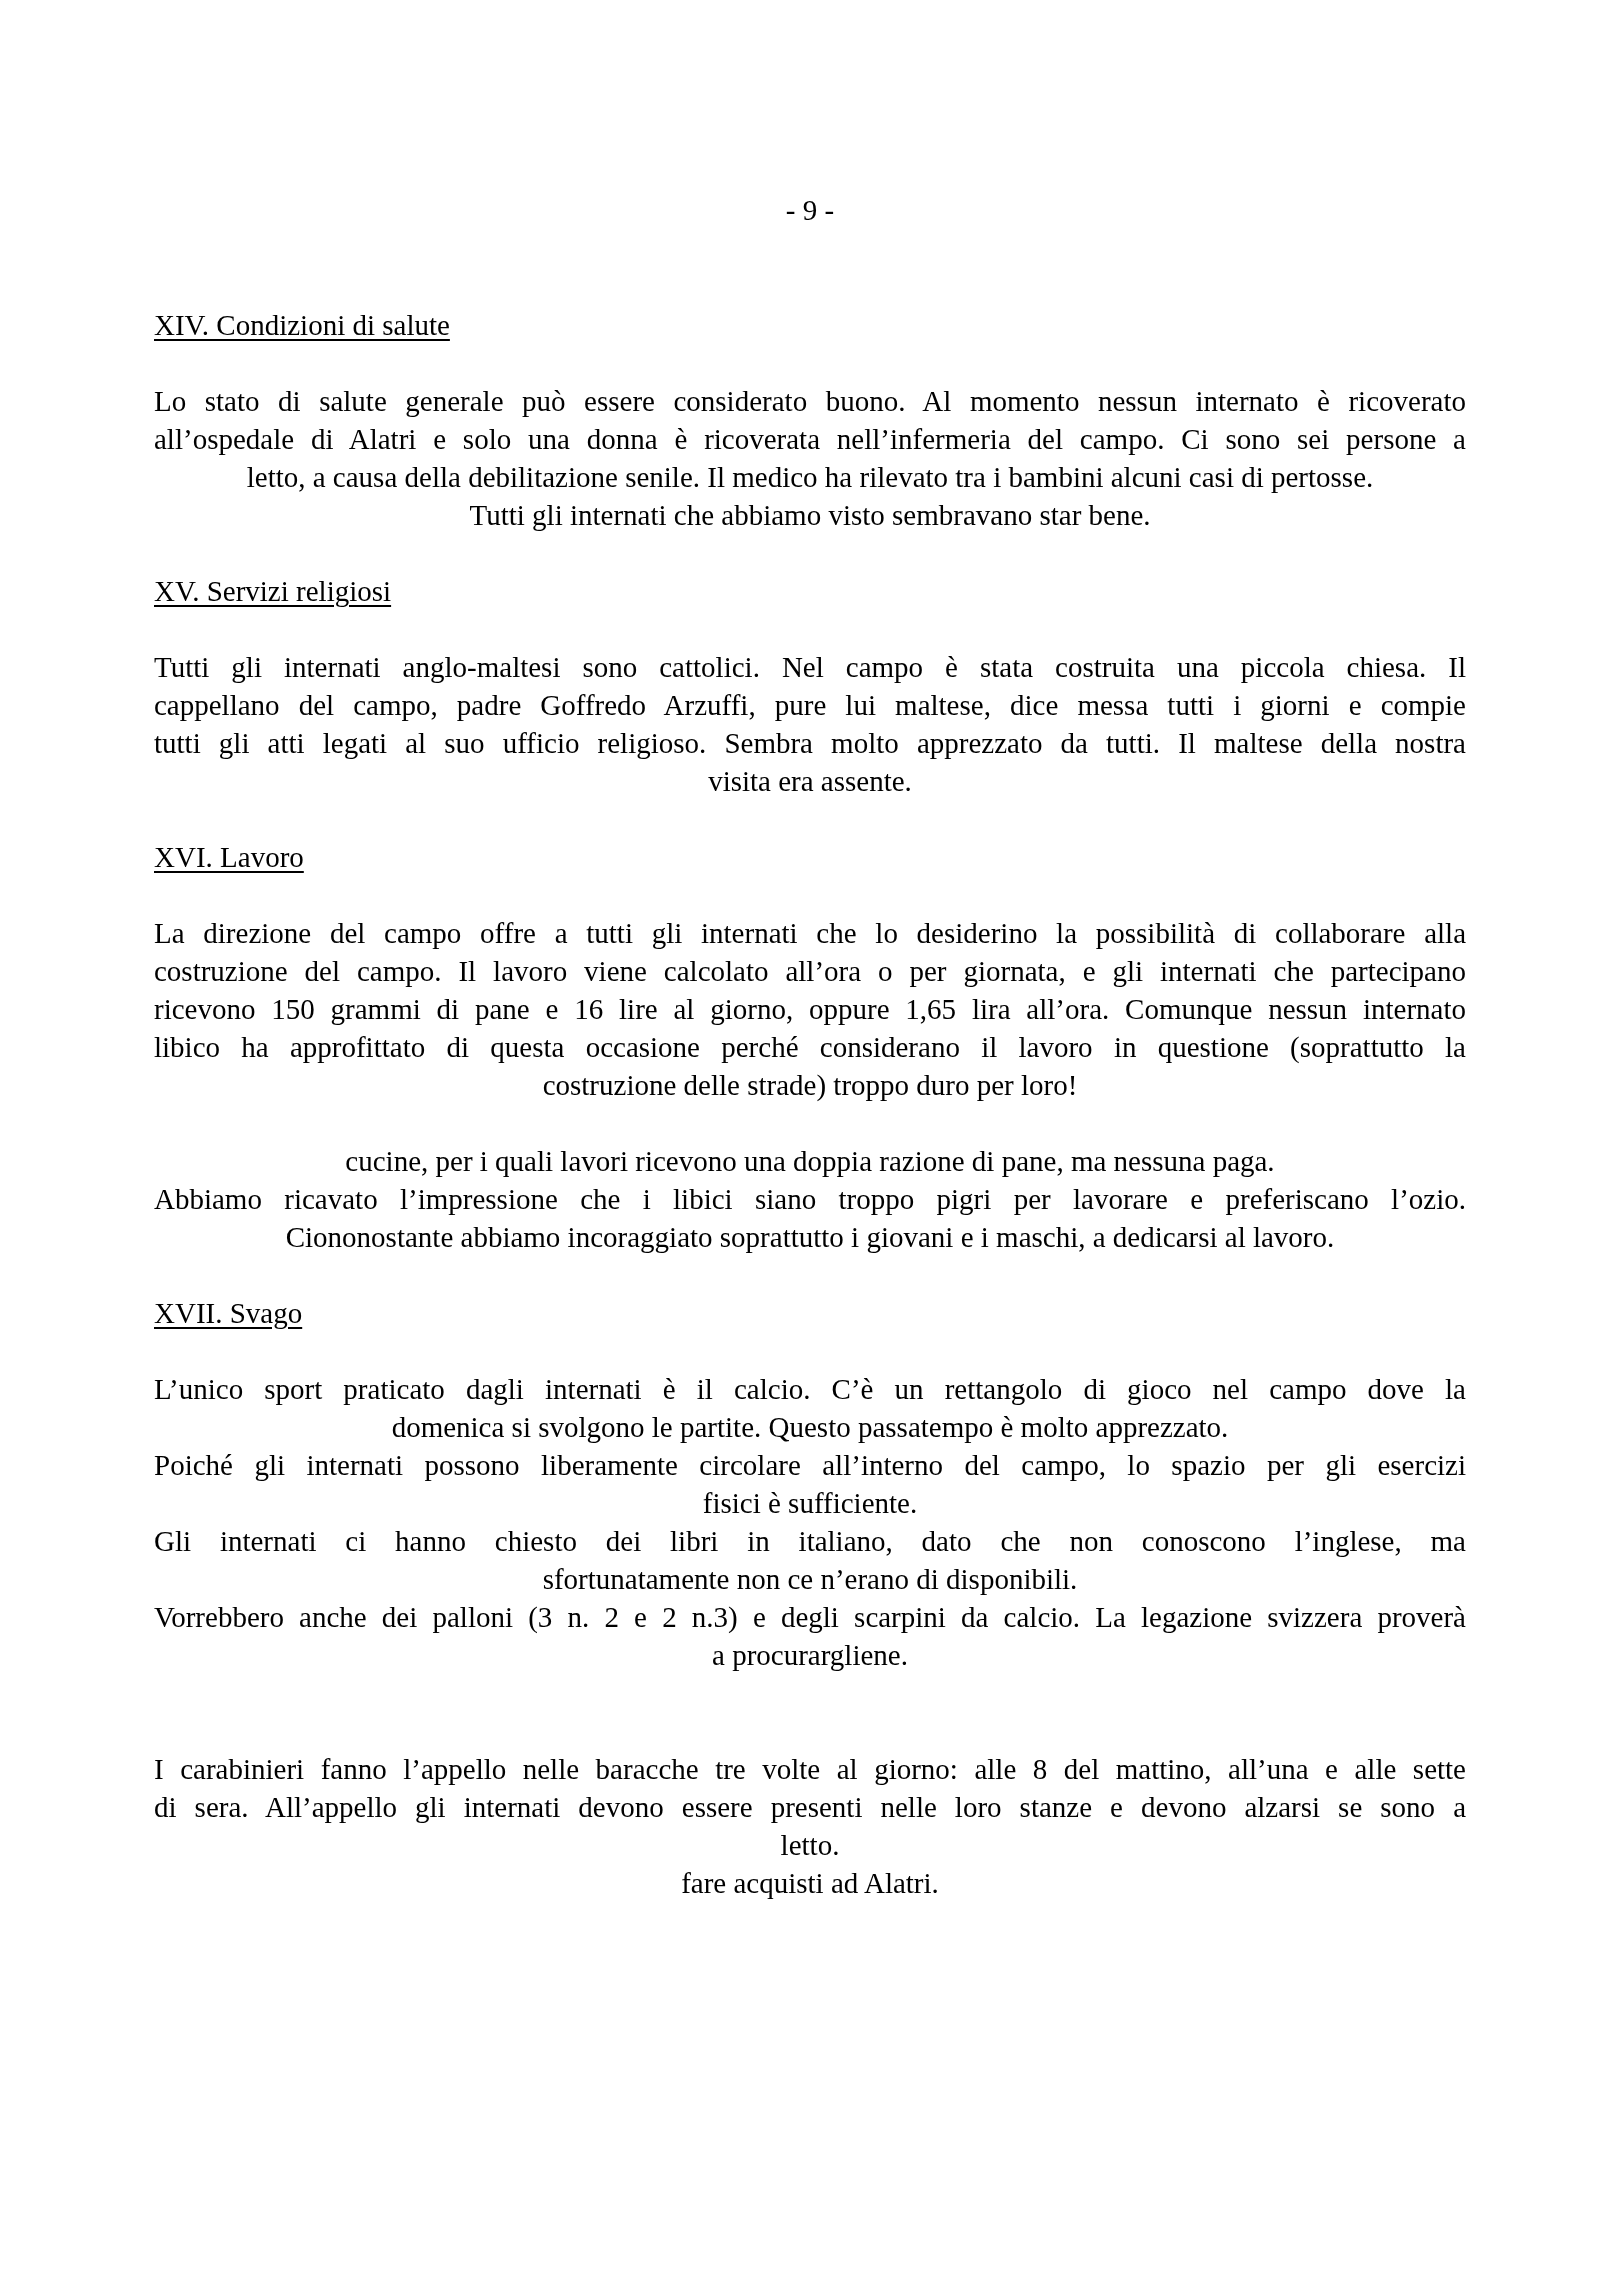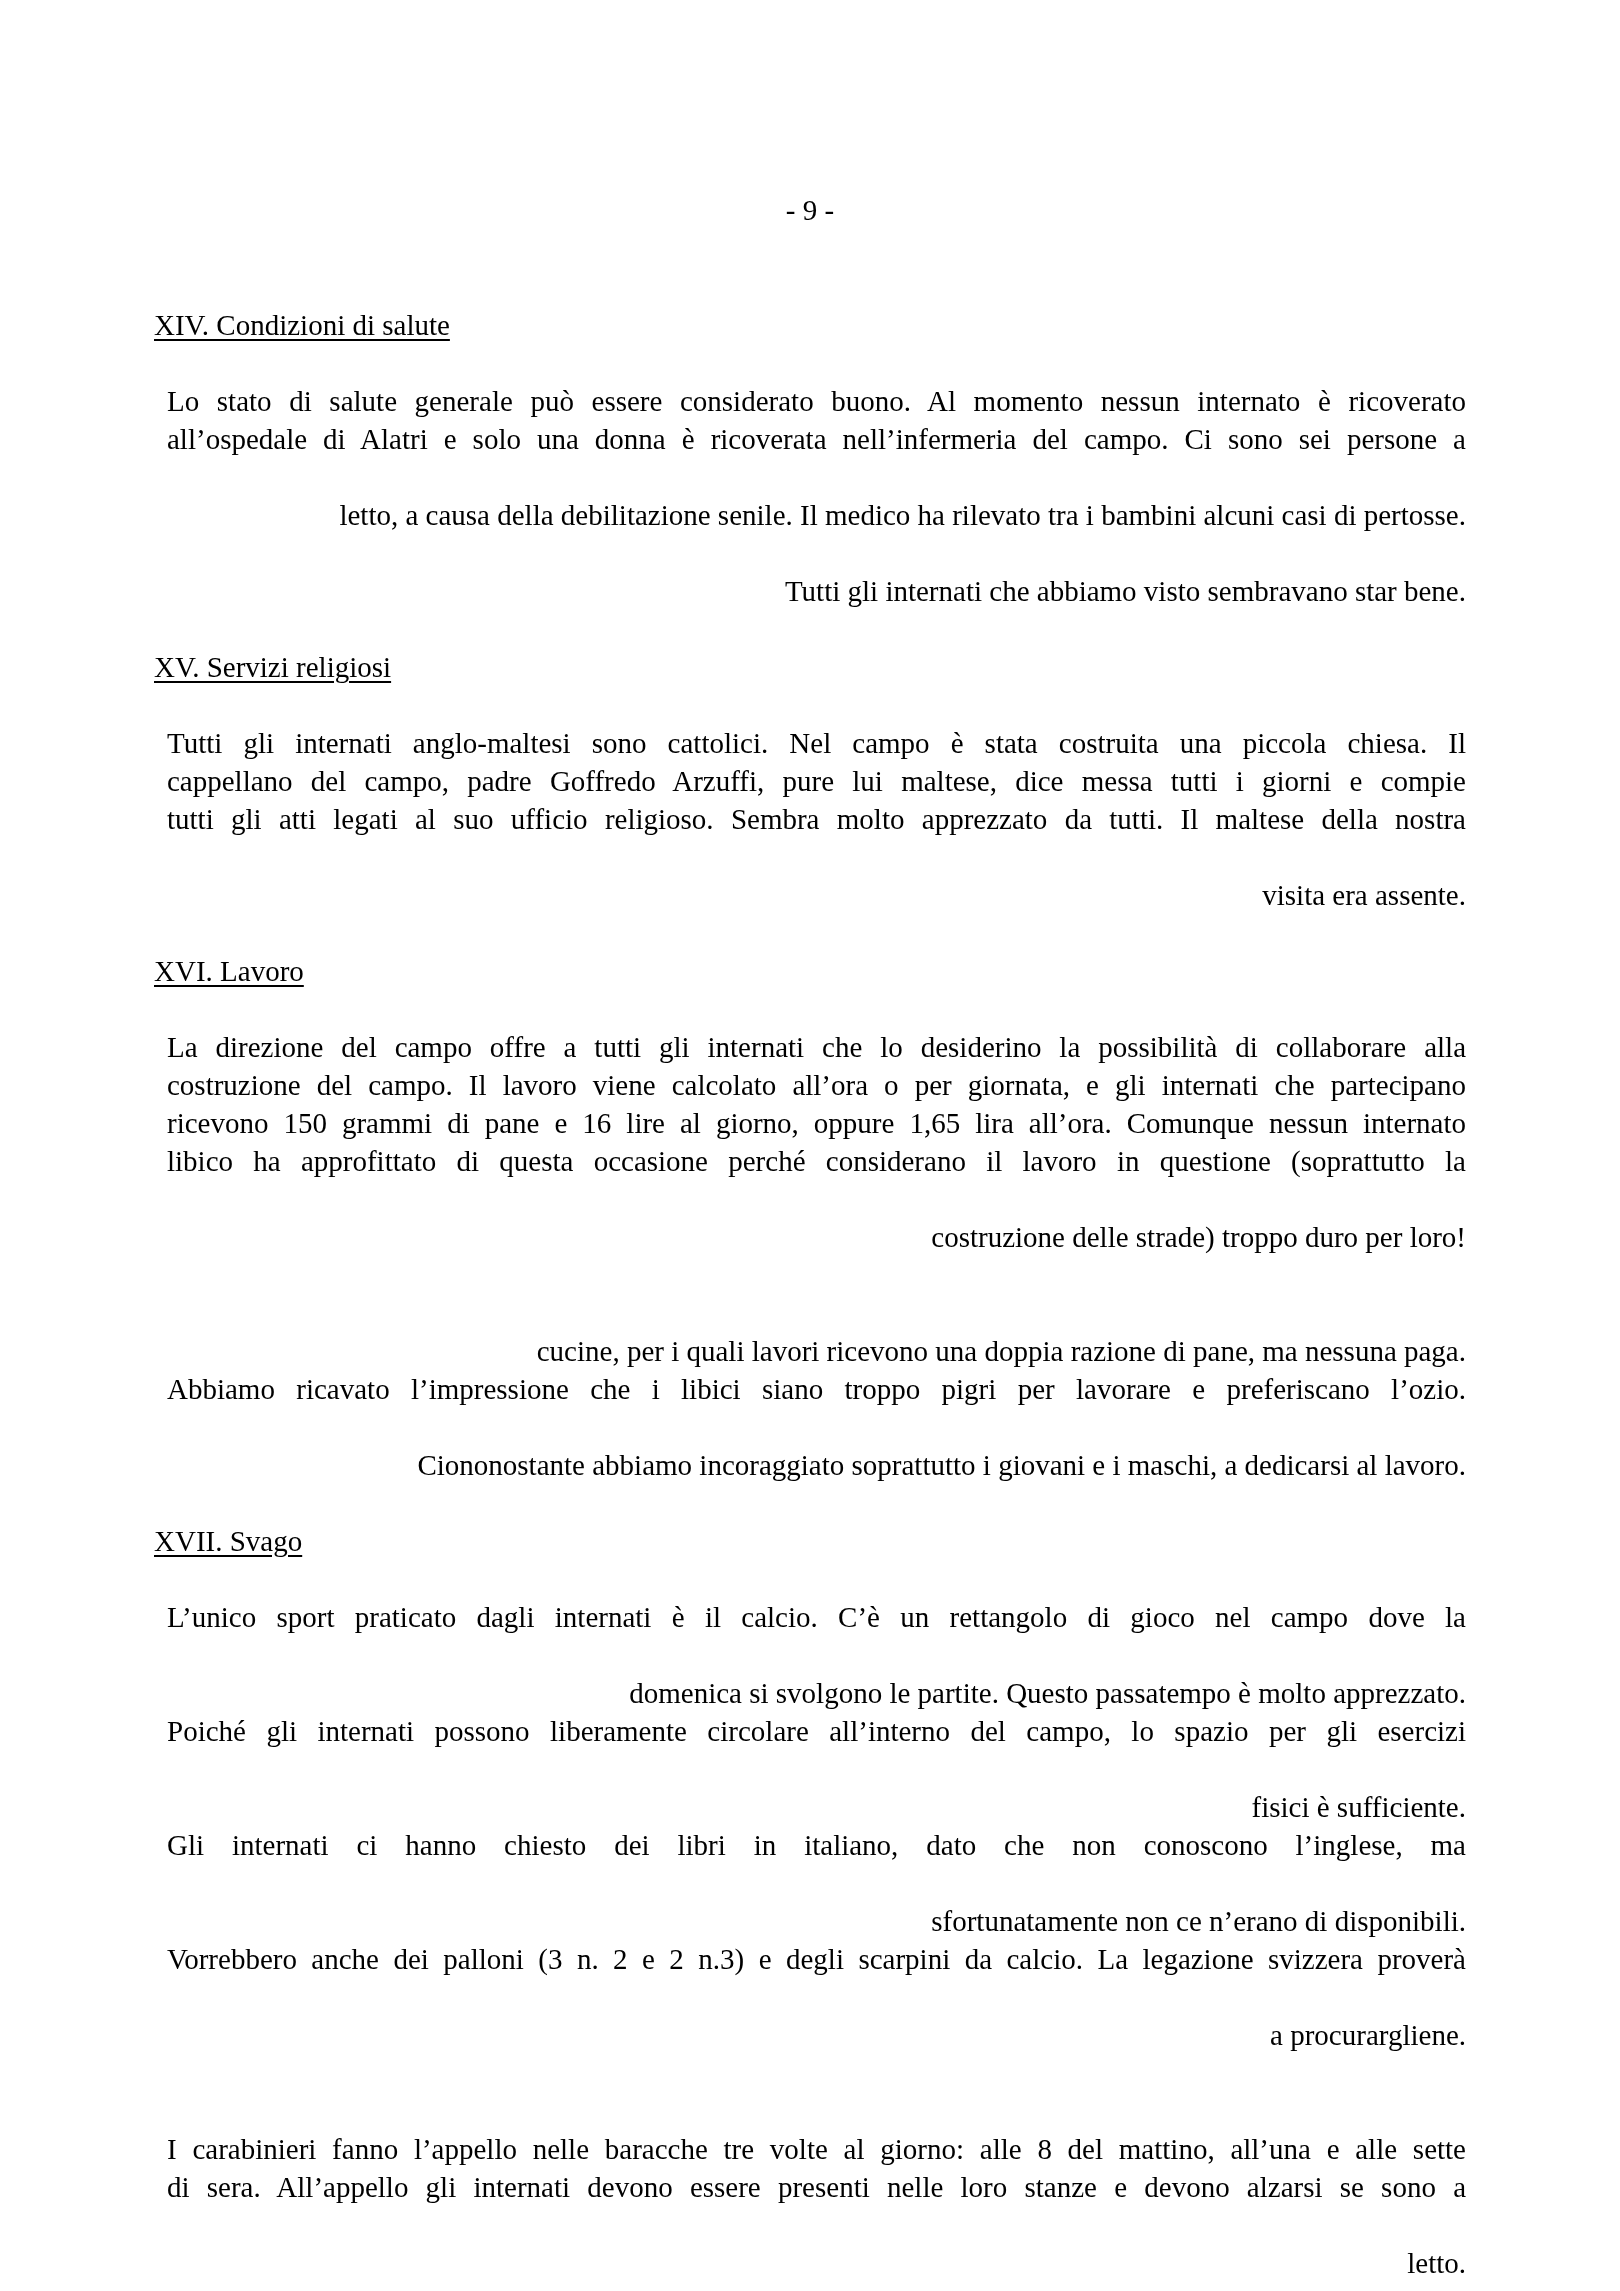--- a/index.html
+++ b/index.html
@@ -36,25 +36,23 @@
     .line {
       display: block;
       height: 38px;
       white-space: nowrap;
     }
     .line.j {
       text-align: justify;
       text-align-last: justify;
       white-space: normal;
       overflow: hidden;
-      margin-left: 13px;
     }
     .line.l {
-      text-align: right;
-      margin-top: 38px;
+      text-align: center;
     }
     .blank {
       display: block;
       height: 38px;
     }
     .heading {
       display: block;
       height: 38px;
       white-space: nowrap;
     }

